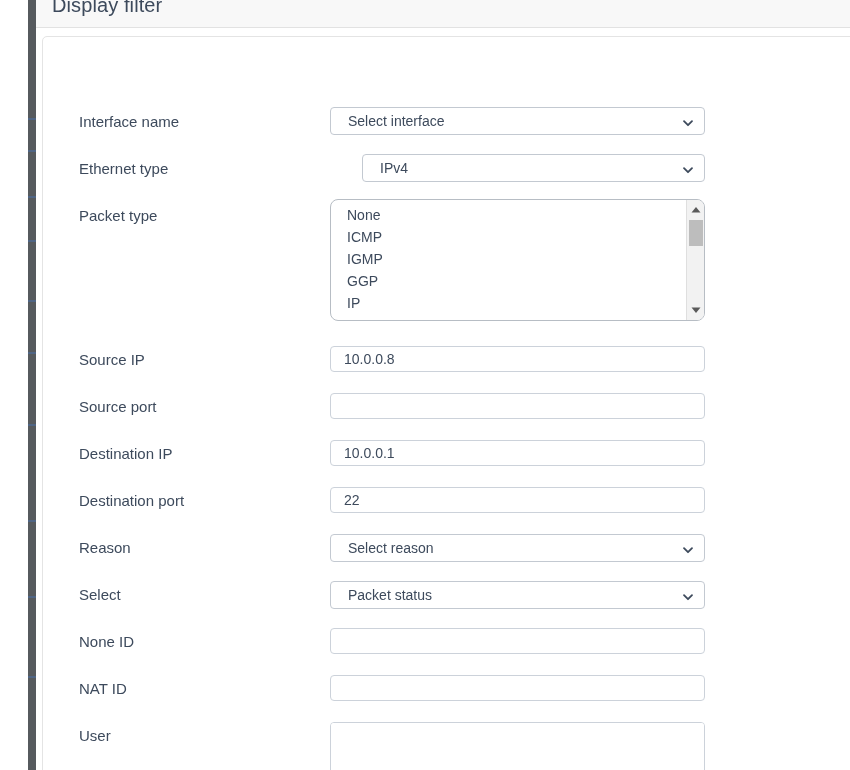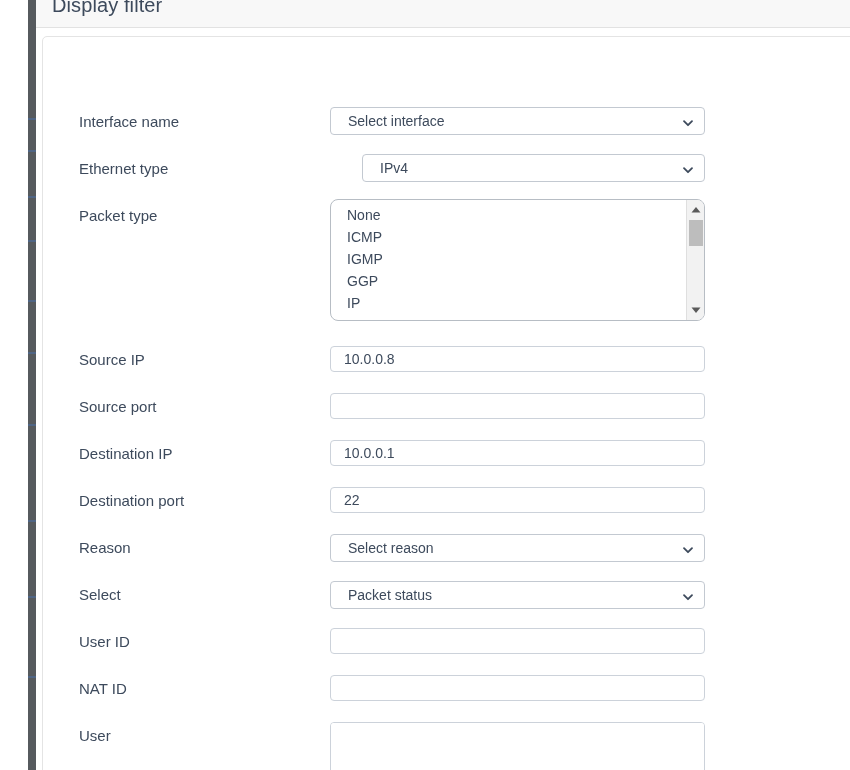--- a/index.html
+++ b/index.html
@@ -319,21 +319,21 @@
               <span class="sel-text">Packet status</span>
               <span class="chev">
                 <svg viewBox="0 0 12 12" width="12" height="12">
                   <path d="M2 4.2 L6 8.2 L10 4.2" fill="none" stroke="#3d4a5c" stroke-width="1.8" stroke-linecap="round" stroke-linejoin="round"></path>
                 </svg>
               </span>
             </div>
           </div>
         </div>
         <div class="row" style="top: 596px;">
-          <div class="lbl">User ID</div>
+          <div class="lbl">None ID</div>
           <div class="ctl" style="top: -5px;">
             <div class="inp">
               <span class="val"></span>
             </div>
           </div>
         </div>
         <div class="row" style="top: 643px;">
           <div class="lbl">NAT ID</div>
           <div class="ctl" style="top: -5px;">
             <div class="inp">

